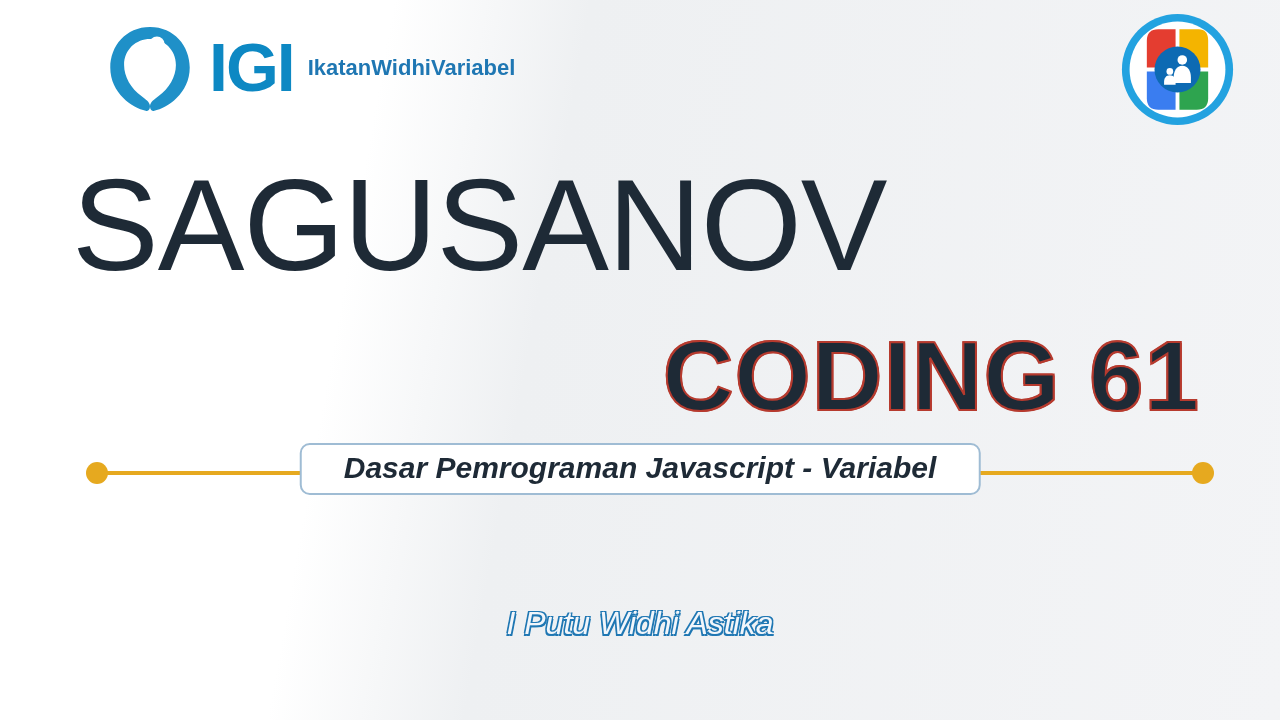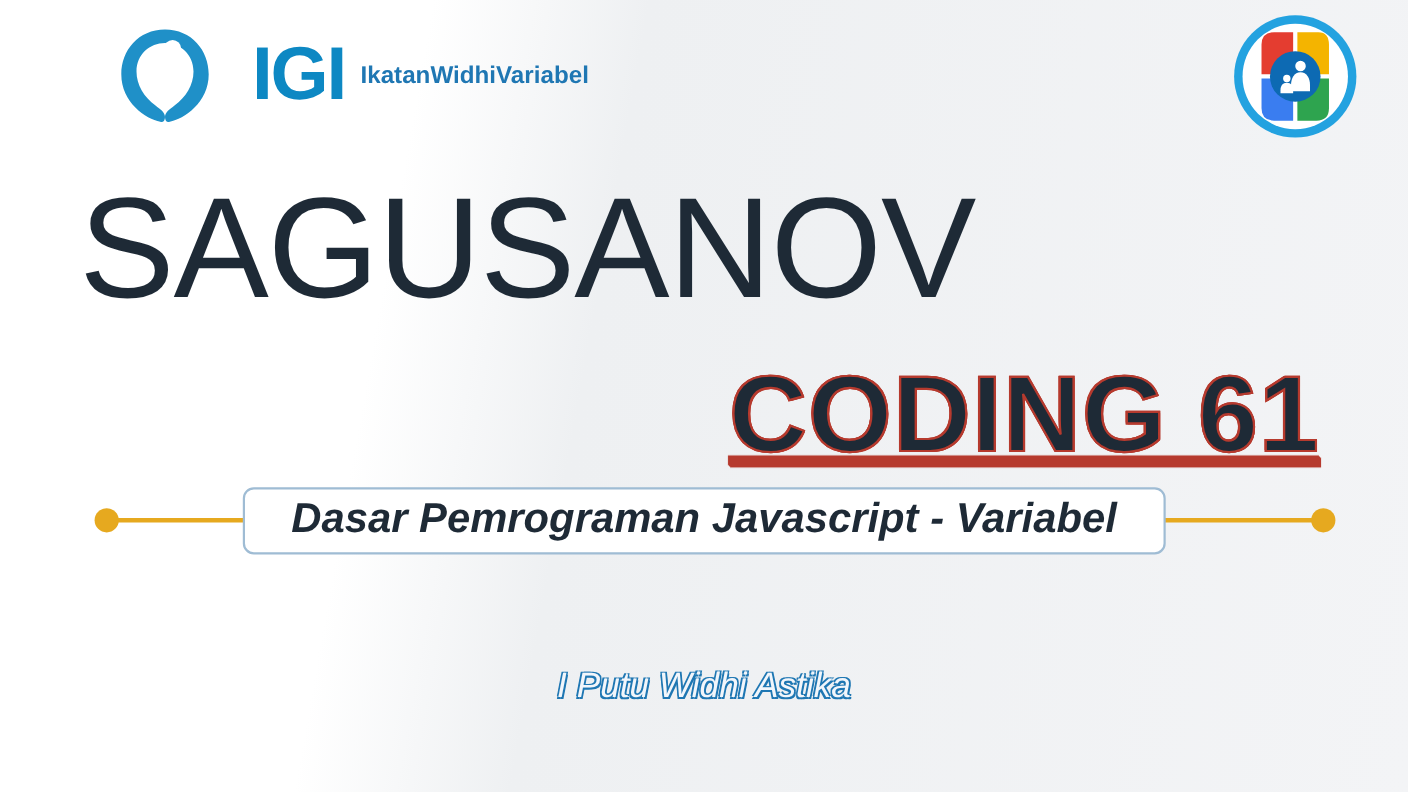--- a/index.html
+++ b/index.html
@@ -28,21 +28,21 @@
     display: flex;
     align-items: center;
     gap: 14px;
     z-index: 3;
   }
   .igi-mark {
     width: 90px; height: 95px;
     position: relative;
   }
   .igi-mark svg { width: 100%; height: 100%; }
-  .igi-text-block { display: flex; align-items: center; gap: 14px; margin-left: 20px; }
+  .igi-text-block { display: flex; align-items: center; gap: 14px; }
   .igi-acronym {
     font-size: 68px;
     font-weight: 800;
     letter-spacing: -2px;
     color: #0d88c3;
     line-height: 0.9;
   }
   .igi-full {
     display: flex;
     flex-direction: row;
@@ -76,21 +76,20 @@
   .title-sub {
     position: absolute;
     top: 320px; right: 80px;
     font-size: 98px;
     font-weight: 600;
     letter-spacing: 1px;
     color: #1e2a36;
     -webkit-text-stroke: 2px #b63a2e;
     text-shadow: 1px 1px 0 #b63a2e, -1px -1px 0 #b63a2e;
     z-index: 3;
-    text-decoration: underline;
   }
 
   
   .rule-wrap {
     position: absolute;
     top: 468px; left: 90px; right: 70px;
     height: 10px;
     z-index: 2;
   }
   .rule-line {
@@ -116,21 +115,21 @@
     top: 443px;
     left: 50%;
     transform: translateX(-50%);
     padding: 6px 42px 8px 42px;
     background: #ffffff;
     border: 2px solid #9fbcd4;
     border-radius: 10px;
     z-index: 3;
   }
   .subtitle-box span {
-    font-size: 38px;
+    font-size: 30px;
     font-weight: 700;
     font-style: italic;
     color: #1e2a36;
     white-space: nowrap;
   }
 
   
   .author {
     position: absolute;
     bottom: 78px;

